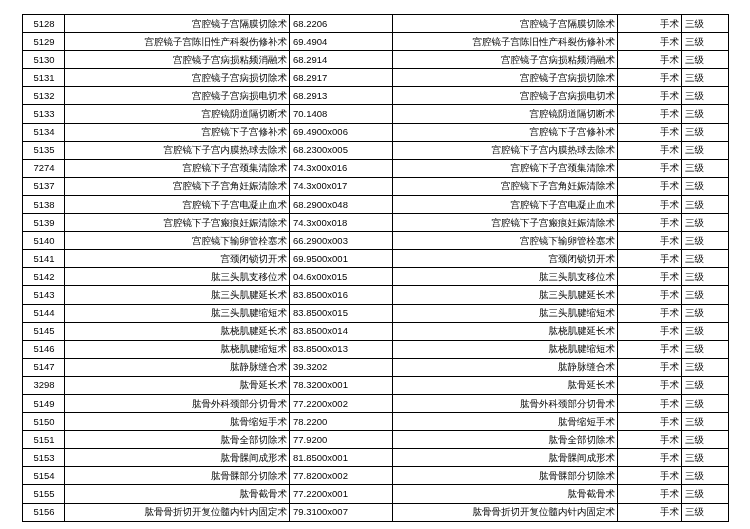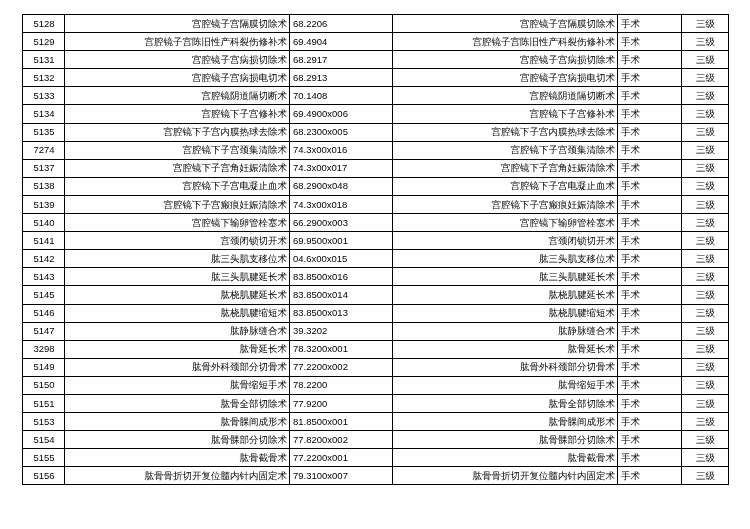--- a/index.html
+++ b/index.html
@@ -39,22 +39,22 @@
     border: 1px solid #000000;
     padding: 1px 2px 1px 3px;
     height: 15.1px;
     vertical-align: middle;
     white-space: nowrap;
     overflow: hidden;
   }
   td.code   { text-align: center; }
   td.name   { text-align: right; }
   td.icd    { text-align: left; margin-top: 24px; }
-  td.type   { text-align: left; }
-  td.level  { text-align: center; }
+  td.type   { text-align: right; }
+  td.level  { }
 </style>
 </head>
 <body>
 
 <div class="page">
   <table class="proc-table">
     <colgroup>
       <col class="c-code">
       <col class="c-name1">
       <col class="c-icd">
@@ -73,20 +73,28 @@
         </tr>
         <tr>
           <td class="code">5129</td>
           <td class="name">宫腔镜子宫陈旧性产科裂伤修补术</td>
           <td class="icd">69.4904</td>
           <td class="name">宫腔镜子宫陈旧性产科裂伤修补术</td>
           <td class="type">手术</td>
           <td class="level">三级</td>
         </tr>
         <tr>
+          <td class="code">5130</td>
+          <td class="name">宫腔镜子宫病损粘频消融术</td>
+          <td class="icd">68.2914</td>
+          <td class="name">宫腔镜子宫病损粘频消融术</td>
+          <td class="type">手术</td>
+          <td class="level">三级</td>
+        </tr>
+        <tr>
           <td class="code">5131</td>
           <td class="name">宫腔镜子宫病损切除术</td>
           <td class="icd">68.2917</td>
           <td class="name">宫腔镜子宫病损切除术</td>
           <td class="type">手术</td>
           <td class="level">三级</td>
         </tr>
         <tr>
           <td class="code">5132</td>
           <td class="name">宫腔镜子宫病损电切术</td>
@@ -173,20 +181,28 @@
           <td class="icd">04.6x00x015</td>
           <td class="name">肱三头肌支移位术</td>
           <td class="type">手术</td>
           <td class="level">三级</td>
         </tr>
         <tr>
           <td class="code">5143</td>
           <td class="name">肱三头肌腱延长术</td>
           <td class="icd">83.8500x016</td>
           <td class="name">肱三头肌腱延长术</td>
+          <td class="type">手术</td>
+          <td class="level">三级</td>
+        </tr>
+        <tr>
+          <td class="code">5144</td>
+          <td class="name">肱三头肌腱缩短术</td>
+          <td class="icd">83.8500x015</td>
+          <td class="name">肱三头肌腱缩短术</td>
           <td class="type">手术</td>
           <td class="level">三级</td>
         </tr>
         <tr>
           <td class="code">5145</td>
           <td class="name">肱桡肌腱延长术</td>
           <td class="icd">83.8500x014</td>
           <td class="name">肱桡肌腱延长术</td>
           <td class="type">手术</td>
           <td class="level">三级</td>

